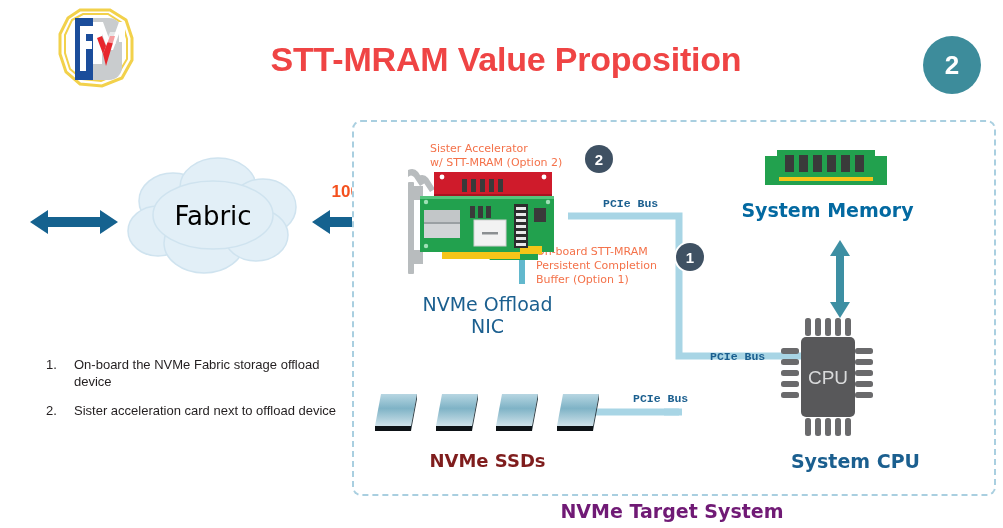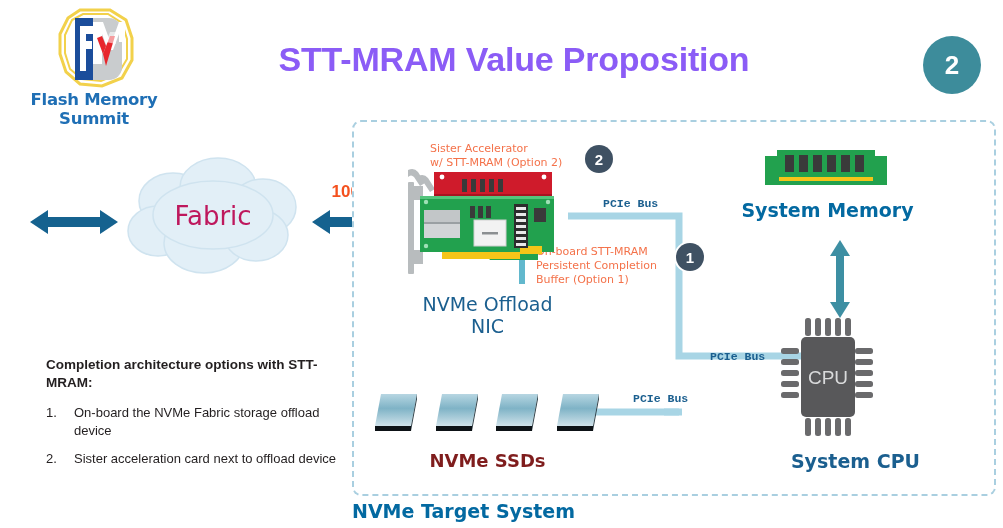--- a/index.html
+++ b/index.html
@@ -6,41 +6,41 @@
   body{width:1003px;height:528px;position:relative;overflow:hidden;
        font-family:"Liberation Sans","DejaVu Sans",sans-serif;}
   .abs{position:absolute;}
 
   
   #logo-block{left:4px;top:6px;width:180px;height:108px;}
   #logo-mark{position:absolute;left:46px;top:2px;width:90px;height:82px;}
   #logo-text{position:absolute;left:0;top:84px;width:180px;text-align:center;
              font-weight:bold;font-size:16.5px;color:#1f6fb5;letter-spacing:-.3px;
              font-family:"DejaVu Sans",sans-serif;}
-  #slide-title{left:204px;top:40px;width:620px;text-align:center;
-               font-size:34px;font-weight:bold;color:#8b5cf6;letter-spacing:-.2px;}
+  #slide-title{left:196px;top:40px;width:620px;text-align:center;
+               font-size:34px;font-weight:bold;color:#ef4444;letter-spacing:-.2px;}
   #page-badge{right:22px;top:36px;width:58px;height:58px;border-radius:50%;
               background:#3d8c9b;color:#fff;font-size:26px;font-weight:bold;
               display:flex;align-items:center;justify-content:center;}
 
   
   #fabric-cloud{left:118px;top:155px;width:190px;height:125px;}
   #fabric-label{position:absolute;left:0;top:46px;width:190px;text-align:center;
-                font-size:26px;color:#be185d;font-family:"DejaVu Sans",sans-serif;}
+                font-size:26px;color:#000000;font-family:"DejaVu Sans",sans-serif;}
   .dblarrow{position:absolute;height:34px;}
   #arrow-left{left:28px;top:205px;width:92px;}
   #arrow-link{left:310px;top:205px;width:95px;}
   #rate-label{left:310px;top:182px;width:95px;text-align:center;
               font-size:17px;font-weight:bold;color:#f4511e;}
 
   
   #target-box{left:352px;top:120px;width:640px;height:372px;
               border:2px dashed #a9cfe0;border-radius:9px;background:#ffffff;}
-  #target-label{left:352px;top:500px;width:640px;
-                font-size:19px;font-weight:bold;color:#0369a1;
+  #target-label{left:352px;top:500px;width:640px;text-align:center;
+                font-size:19px;font-weight:bold;color:#701a75;
                 font-family:"DejaVu Sans",sans-serif;}
 
   
   .anno{position:absolute;color:#f4724a;font-size:11px;line-height:1.28;
         font-family:"DejaVu Sans",sans-serif;}
   #anno-sister{left:430px;top:142px;width:200px;}
   #anno-onboard{left:536px;top:245px;width:160px;}
   .num-badge{position:absolute;width:28px;height:28px;border-radius:50%;
              background:#3f5163;color:#fff;font-size:15px;font-weight:bold;
              display:flex;align-items:center;justify-content:center;
@@ -100,21 +100,20 @@
       <path d="M22 12 L33 6 L58 6 L72 15 L77 31 L77 51 L68 66 L51 73 L32 71 L20 61 L15 45 L15 27 Z" fill="none" stroke="#f2d14b" stroke-width="2"></path>
       <path d="M25 10 h34 a13 13 0 0 1 13 13 v36 a13 13 0 0 1 -13 13 h-34 z" fill="#c9ccce"></path>
       <path d="M25 10 h18 v62 h-18 a0 0 0 0 1 0 0 z" fill="#1b4d9b"></path>
       <path d="M30 18 h13 v8 h-7 v7 h6 v8 h-6 v22 h-6 z" fill="#ffffff"></path>
       <path d="M43 14 h10 l8 22 l8 -22 h6 v20 l-6 0 v-8 l-6 16 h-5 l-6 -16 v30 h-9 z" fill="#ffffff"></path>
       <path d="M47 30 l6 16 l3 -8 l-4 -10 z" fill="#e8262c"></path>
       <path d="M53 46 l7 -18 h5 l-9 30 z" fill="#e8262c"></path>
       <path d="M56 34 l4 -10 h6 v12 z" fill="#ffffff" opacity="0.55"></path>
     </svg>
   </div>
-  <div id="logo-text">Flash Memory Summit</div>
 </div>
 
 <div class="abs" id="slide-title">STT-MRAM Value Proposition</div>
 
 <div class="abs" id="page-badge">2</div>
 
 <div class="abs" id="fabric-cloud">
   <svg viewBox="0 0 190 125" width="190" height="125">
     <g fill="#e2eff7" stroke="#cfe3ef" stroke-width="1.5">
       <ellipse cx="55" cy="46" rx="34" ry="28"></ellipse>
@@ -327,21 +326,20 @@
     </g>
     <rect x="20" y="19" width="54" height="80" rx="5" fill="#58585a"></rect>
     <text x="47" y="66" font-family="Liberation Sans, sans-serif" font-size="19" fill="#d9dadb" text-anchor="middle">CPU</text>
   </svg>
 </div>
 <div class="abs" id="cpu-label">System CPU</div>
 
 <div class="abs" id="target-label">NVMe Target System</div>
 
 <div class="abs" id="notes">
-  <div id="notes-heading">Completion architecture options with STT-MRAM:</div>
   <div class="note-item">
     <div class="note-num">1.</div>
     <div class="note-txt">On-board the NVMe Fabric storage offload device</div>
   </div>
   <div class="note-item">
     <div class="note-num">2.</div>
     <div class="note-txt">Sister acceleration card next to offload device</div>
   </div>
 </div>
 

